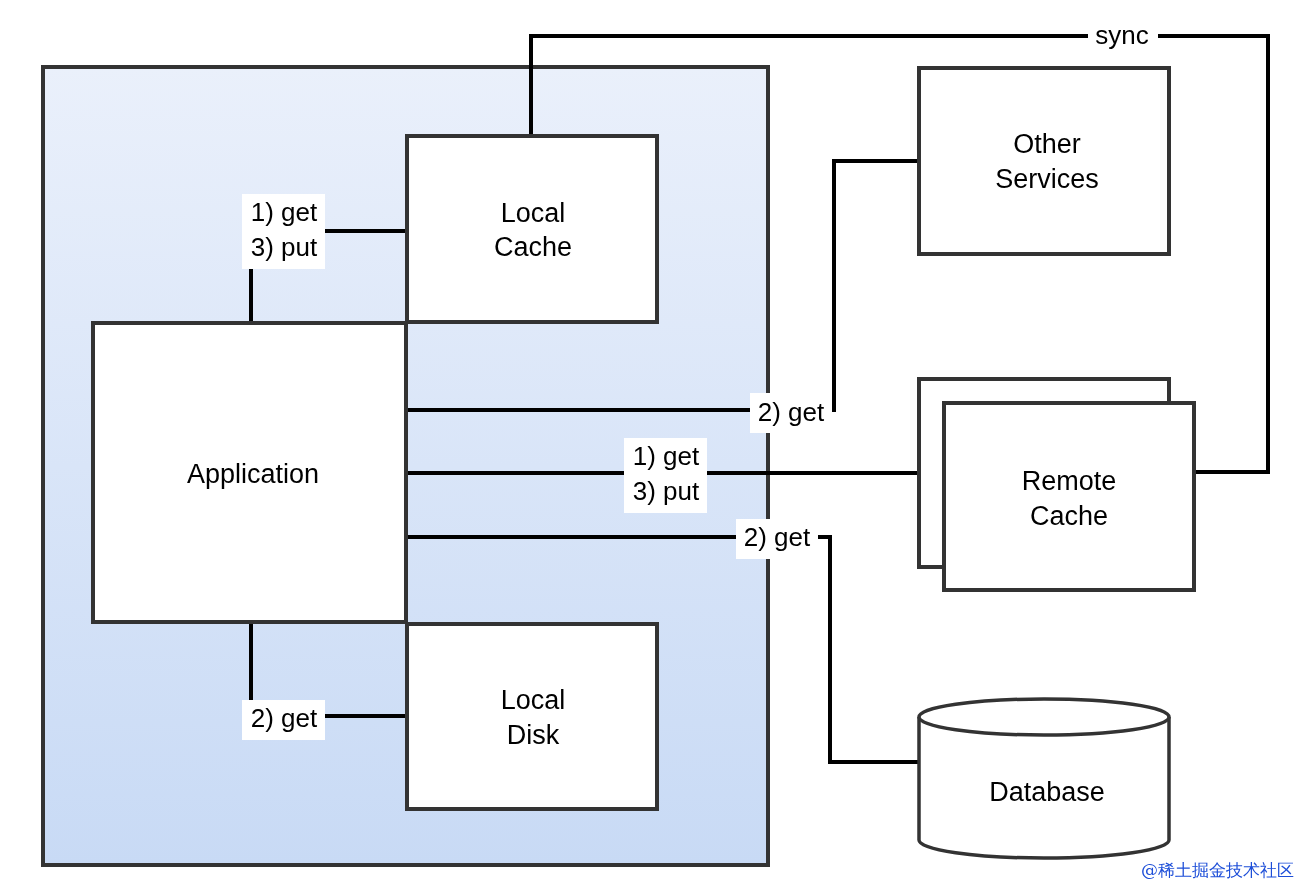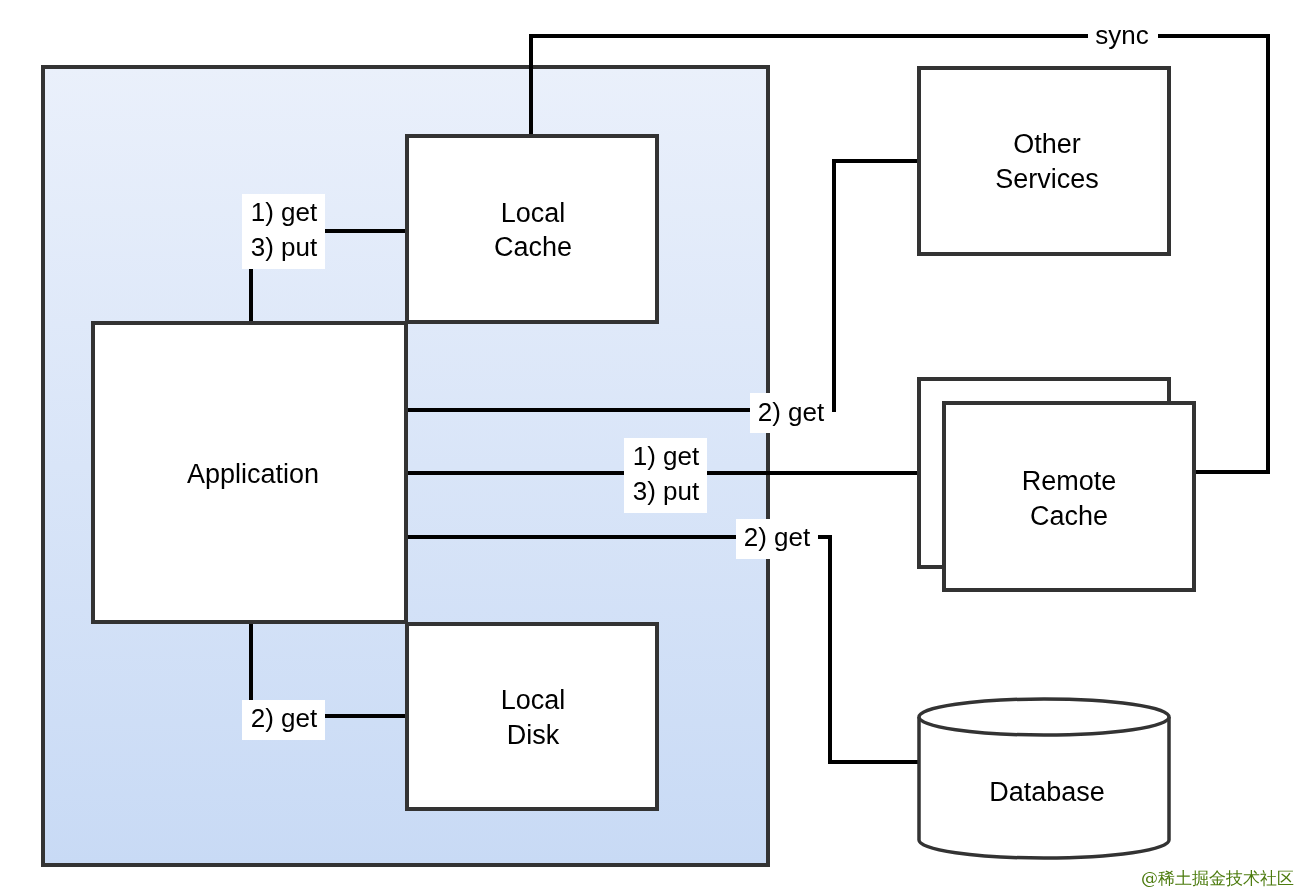--- a/index.html
+++ b/index.html
@@ -1,22 +1,22 @@
 <!DOCTYPE html>
 <html><head>
 <meta charset="utf-8">
 <style>
   html, body { margin: 0; padding: 0; background: #ffffff; }
   body { width: 1302px; height: 890px; position: relative; overflow: hidden;
          font-family: "Liberation Sans", sans-serif; }
   #diagram { position: absolute; left: 0; top: 0; }
   .node-text { font-family: "Liberation Sans", sans-serif; font-size: 27px; fill: #000; }
   .edge-text { font-family: "Liberation Sans", sans-serif; font-size: 26px; fill: #000; }
-  .watermark { position: absolute; right: 8px; bottom: 0; font-family: "DejaVu Serif", serif;
-               font-size: 17px; color: #4d7c0f; }
+  .watermark { position: absolute; right: 8px; bottom: 8px; font-family: "DejaVu Serif", serif;
+               font-size: 17px; color: #1d4ed8; }
 </style>
 </head>
 <body>
 
 <svg id="diagram" width="1302" height="890" viewBox="0 0 1302 890" xmlns="http://www.w3.org/2000/svg">
   <defs>
     <linearGradient id="containerGrad" x1="0" y1="0" x2="0" y2="1">
       <stop offset="0" id="grad-top" stop-color="#eaf0fb"></stop>
       <stop offset="1" id="grad-bottom" stop-color="#c8daf5"></stop>
     </linearGradient>

